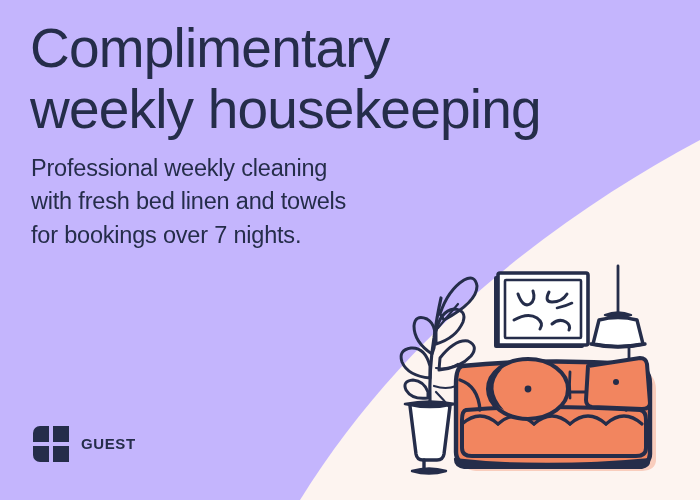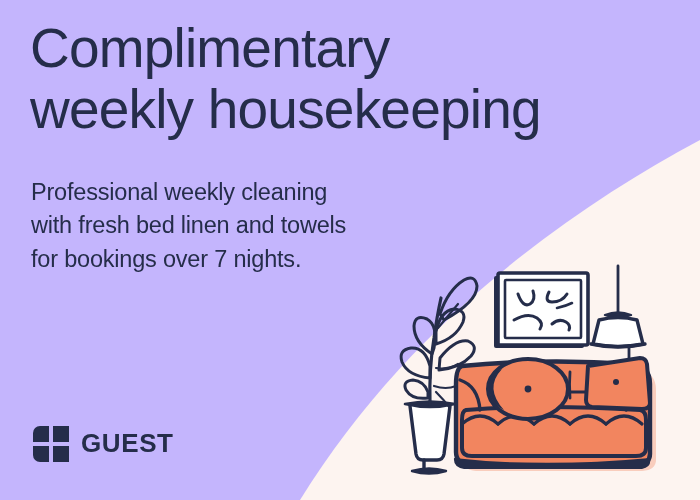--- a/index.html
+++ b/index.html
@@ -35,21 +35,21 @@
     color: #252d4a;
     font-size: 55px;
     line-height: 1.1;
     font-weight: 400;
     letter-spacing: -0.8px;
     white-space: pre-line;
   }
   #subcopy {
     position: absolute;
     left: 31px;
-    top: 176px;
+    top: 152px;
     width: 440px;
     color: #252d4a;
     font-size: 23.5px;
     line-height: 1.42;
     font-weight: 400;
     letter-spacing: -0.2px;
     white-space: pre-line;
   }
   #logo {
     position: absolute;
@@ -61,21 +61,21 @@
   }
   #logo-mark {
     display: block;
   }
   #logo-wordmark {
     display: flex;
     flex-direction: column;
     line-height: 0.97;
     color: #252d4a;
     font-weight: 700;
-    font-size: 26px;
+    font-size: 15px;
     letter-spacing: 0.6px;
     justify-content: flex-end;
   }
   #illustration {
     position: absolute;
     left: 392px;
     top: 258px;
     width: 300px;
     height: 240px;
   }

